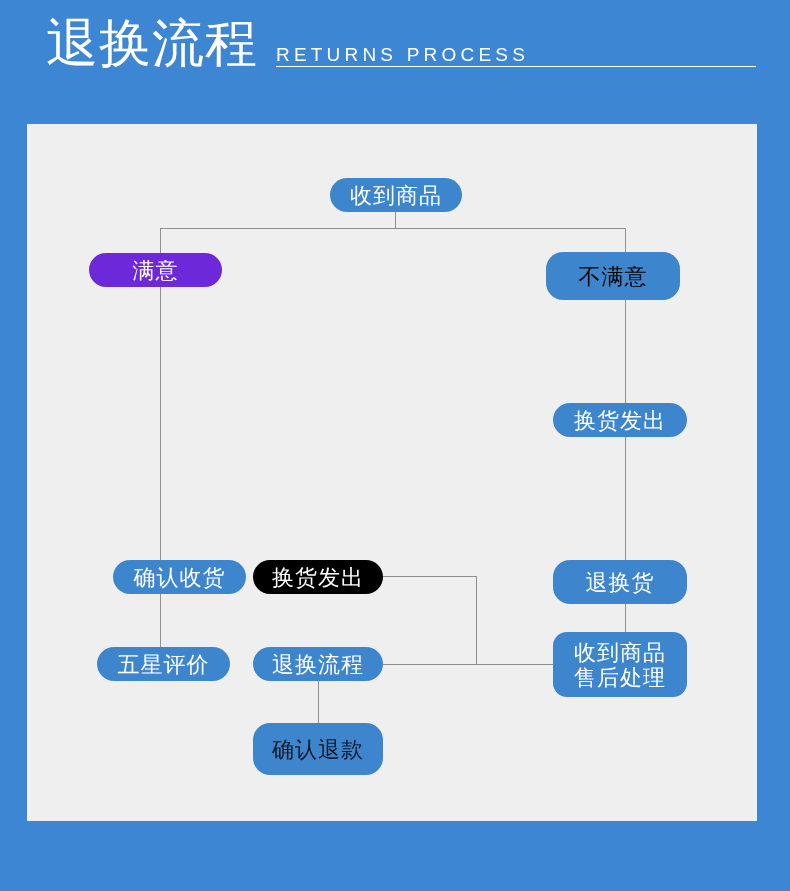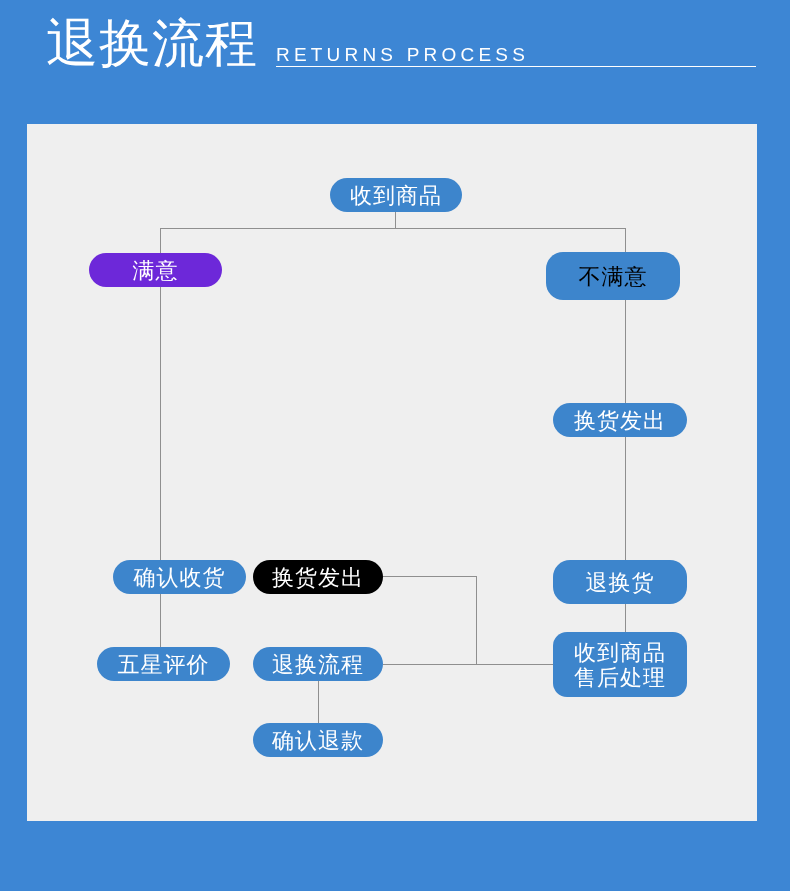--- a/index.html
+++ b/index.html
@@ -124,15 +124,15 @@
       <div class="node pill" style="left: 62px; top: 129px; width: 133px; height: 34px; background: #6d28d9; color: rgb(255, 255, 255);"><span>满意</span></div>
       <div class="node pill" style="left: 519px; top: 128px; width: 134px; height: 48px; background: rgb(61, 133, 204); color: #000000;"><span>不满意</span></div>
       <div class="node pill" style="left: 526px; top: 279px; width: 134px; height: 34px; background: rgb(61, 133, 204); color: rgb(255, 255, 255);"><span>换货发出</span></div>
       <div class="node pill" style="left: 526px; top: 436px; width: 134px; height: 44px; background: rgb(61, 133, 204); color: rgb(255, 255, 255);"><span>退换货</span></div>
       <div class="node pill" style="left: 86px; top: 436px; width: 133px; height: 34px; background: rgb(61, 133, 204); color: rgb(255, 255, 255);"><span>确认收货</span></div>
       <div class="node pill" style="left: 226px; top: 436px; width: 130px; height: 34px; background: #000000; color: rgb(255, 255, 255);"><span>换货发出</span></div>
       <div class="node pill" style="left: 70px; top: 523px; width: 133px; height: 34px; background: rgb(61, 133, 204); color: #ffffff; justify-content: center;"><span>五星评价</span></div>
       <div class="node pill" style="left: 226px; top: 523px; width: 130px; height: 34px; background: rgb(61, 133, 204); color: rgb(255, 255, 255);"><span>退换流程</span></div>
       <div class="node block" style="left: 526px; top: 508px; width: 134px; height: 65px; background: rgb(61, 133, 204); color: rgb(255, 255, 255);"><span>收到商品
 售后处理</span></div>
-      <div class="node pill" style="left: 226px; top: 599px; width: 130px; height: 34px; background: rgb(61, 133, 204); color: #ffffff;"><span>确认退款</span></div>
+      <div class="node pill" style="left: 226px; top: 599px; width: 130px; height: 52px; background: rgb(61, 133, 204); color: #0f172a;"><span>确认退款</span></div>
     </div>
 </div>
 
 </body></html>

